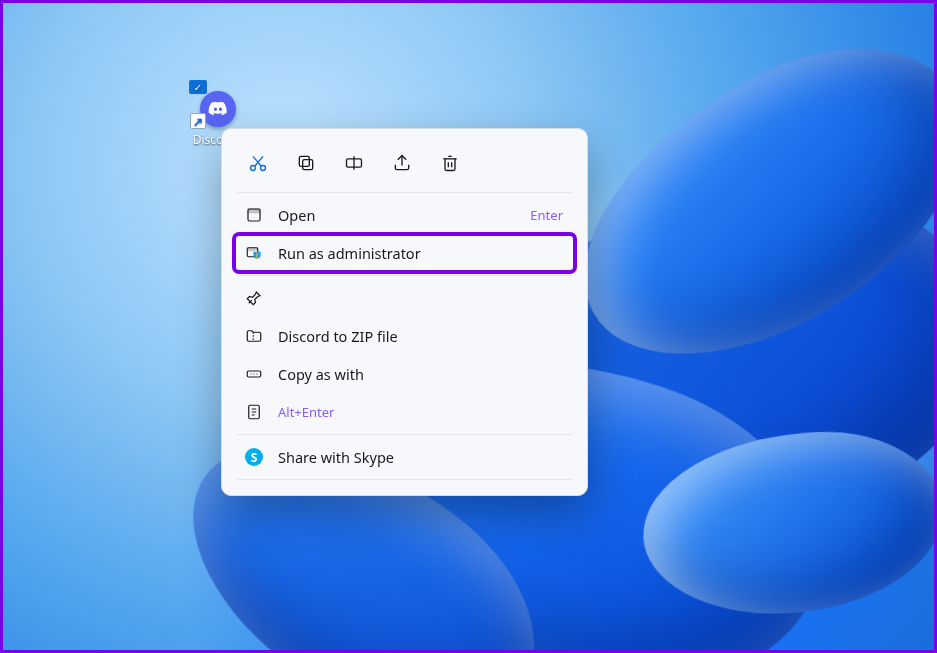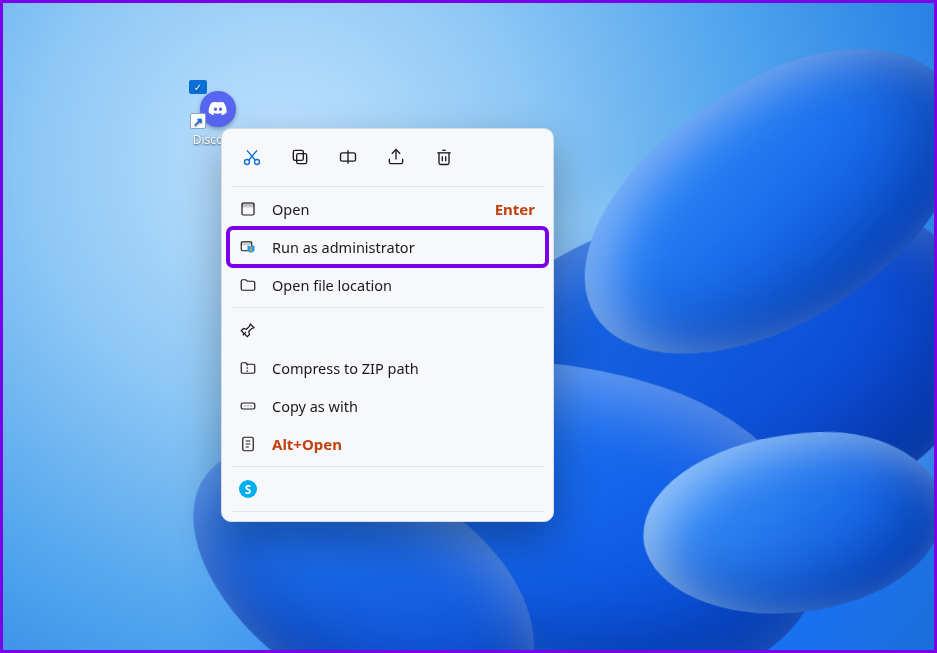--- a/index.html
+++ b/index.html
@@ -51,44 +51,44 @@
   }
   .disc-box { position: relative; width: 44px; height: 44px; }
   .disc-badge { position:absolute; top:-3px; left:-3px; width:18px; height:14px; background:#0a6fd6; border-radius:2px; display:flex; align-items:center; justify-content:center; }
   .disc-check { color:#fff; font-size:10px; line-height:1; }
   .disc-circle { position:absolute; right:0; bottom:0; width:36px; height:36px; background:#5865F2; border-radius:50%; display:flex; align-items:center; justify-content:center; box-shadow:0 2px 4px rgba(0,0,0,.3); }
   .disc-shortcut { position:absolute; left:-2px; bottom:-2px; width:16px; height:16px; background:#fff; border:1px solid #8aa7c7; border-radius:2px; display:flex; align-items:center; justify-content:center; color:#0a6fd6; font-size:12px; font-weight:bold; }
   .desktop-icon .label { margin-top: 4px; max-width: 80px; text-align:center; overflow: hidden; white-space: nowrap; }
 
   
   .context-menu {
-    position: absolute; left: 218px; top: 125px; width: 333px;
+    position: absolute; left: 218px; top: 125px; width: 367px;
     background: #f7f8fb;
     border: 1px solid #d7dde4;
     border-radius: 10px;
     box-shadow: 0 18px 44px rgba(0,0,0,.30);
-    padding: 6px; color: #1a1a1a;
+    padding: 12px; color: #1a1a1a;
   }
   .quick-row { display:flex; gap: 8px; padding: 4px 4px 8px 4px; }
   .quick-btn {
     width: 40px; height: 36px; border-radius: 6px; border: none; background: transparent;
     display:flex; align-items:center; justify-content:center; cursor:pointer; color:#1a1a1a;
   }
   .quick-btn.active { color:#0a6fd6; }
   .divider { height:1px; background:#e2e6ec; margin:3px 3px; }
 
   .menu-item {
     display:flex; align-items:center; gap: 14px;
     height: 38px; padding: 0 12px 0 10px; border-radius: 6px;
     font-size: 14.5px; cursor:pointer;
   }
   .menu-item.highlight { outline: 4px solid #7a00e6; outline-offset:-2px; border-radius:5px;justify-content:flex-end; }
   .mi-icon { width: 20px; display:flex; align-items:center; justify-content:center; color:#1a1a1a; }
   .mi-label { flex: 1; }
-  .mi-shortcut { color:#c2410c; font-size:15px;font-weight:bold; }
+  .mi-shortcut { color:#8b5cf6; font-size:13px; }
   .skype-dot { width:18px; height:18px; background:#00aff0; border-radius:50%; color:#fff; display:flex; align-items:center; justify-content:center; font-size:12px; font-weight:700; }
 
   svg { display:block; }
 </style>
 </head>
 <body>
 
 <div class="desktop">
   <div class="petal p1"></div>
   <div class="petal p3"></div>
@@ -177,74 +177,67 @@
         <svg width="18" height="18" viewBox="0 0 24 24" fill="none" stroke="currentColor" stroke-width="1.5">
             <rect x="3" y="5" width="14" height="12" rx="2"></rect>
             <rect x="3" y="5" width="14" height="4" fill="currentColor" opacity=".2"></rect>
             <path d="M16 12l4-1v4c0 2-2 3.5-4 4-2-.5-4-2-4-4v-4z" fill="#1e9be9" stroke="#1e9be9"></path>
             <path d="M16 12v8" stroke="#ffb900"></path>
           </svg>
       </span>
       <span class="mi-label">Run as administrator</span>
     </div>
 
-    <div class="menu-item">
-      <span class="mi-icon">
-        <svg width="18" height="18" viewBox="0 0 24 24" fill="none" stroke="currentColor" stroke-width="1.6">
-            <path d="M3 7a2 2 0 0 1 2-2h4l2 2h8a2 2 0 0 1 2 2v8a2 2 0 0 1-2 2H5a2 2 0 0 1-2-2z"></path>
-          </svg>
-      </span>
-      <span class="mi-label">Open file location</span>
-    </div>
 
     <div class="divider"></div>
 
     <div class="menu-item">
       <span class="mi-icon">
         <svg width="18" height="18" viewBox="0 0 24 24" fill="none" stroke="currentColor" stroke-width="1.6">
             <path d="m15 4 5 5-3 1-4 4 1 4-3 3-8-8 3-3 4 1 4-4z"></path>
             <path d="m5 19 4-4"></path>
           </svg>
       </span>
     </div>
 
     <div class="menu-item">
       <span class="mi-icon">
         <svg width="18" height="18" viewBox="0 0 24 24" fill="none" stroke="currentColor" stroke-width="1.6">
             <path d="M3 7a2 2 0 0 1 2-2h4l2 2h8a2 2 0 0 1 2 2v8a2 2 0 0 1-2 2H5a2 2 0 0 1-2-2z"></path>
             <path d="M11 7v2M11 11v2M11 15v2"></path>
           </svg>
       </span>
-      <span class="mi-label">Compress to ZIP path</span>
+      <span class="mi-label">Discord to ZIP file</span>
     </div>
 
     <div class="menu-item">
       <span class="mi-icon">
         <svg width="18" height="18" viewBox="0 0 24 24" fill="none" stroke="currentColor" stroke-width="1.6">
             <rect x="3" y="8" width="18" height="8" rx="2"></rect>
             <path d="M7 12h2M11 12h2M15 12h2" opacity=".6"></path>
           </svg>
       </span>
       <span class="mi-label">Copy as with</span>
     </div>
 
     <div class="menu-item">
       <span class="mi-icon">
         <svg width="18" height="18" viewBox="0 0 24 24" fill="none" stroke="currentColor" stroke-width="1.6">
             <rect x="5" y="3" width="14" height="18" rx="2"></rect>
             <path d="M9 8h6M9 12h6M9 16h4"></path>
           </svg>
       </span>
-      <span class="mi-shortcut">Alt+Open</span>
+      <span class="mi-shortcut">Alt+Enter</span>
     </div>
 
     <div class="divider"></div>
 
     <div class="menu-item">
       <span class="mi-icon">
         <span class="skype-dot">S</span>
       </span>
+      <span class="mi-label">Share with Skype</span>
     </div>
 
     <div class="divider"></div>
 
   </div>
 </div>
 
 </body></html>

